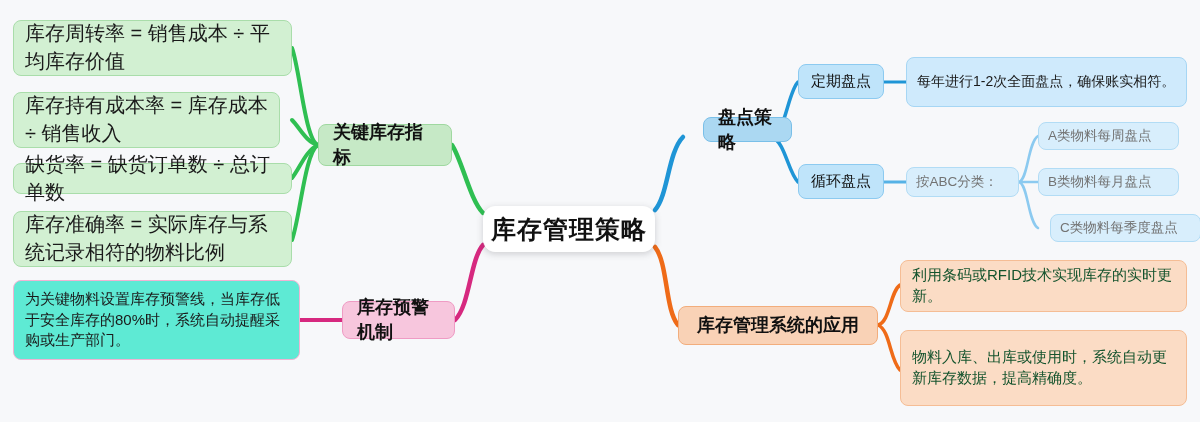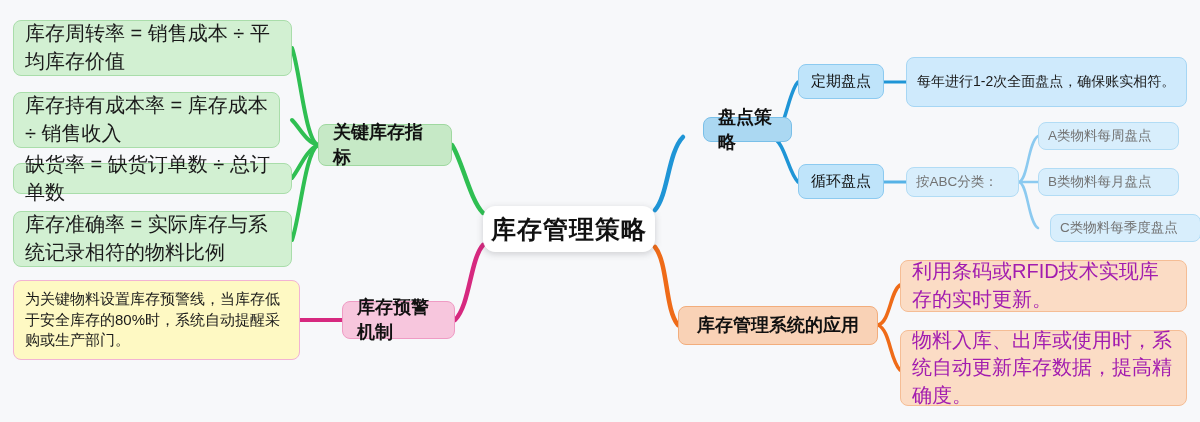--- a/index.html
+++ b/index.html
@@ -72,21 +72,21 @@
   .node.pink-main {
     background: #f7c6dd;
     border-color: #ef9bc4;
     font-size: 18px;
     font-weight: bold;
     color: #111111;
     padding: 0 14px;
     justify-content: center;
   }
   .node.pink-leaf {
-    background: #fef9c3;
+    background: #5eead4;
     border-color: #f2b3d3;
     font-size: 15px;
     color: #1a1a1a;
     padding: 7px 11px;
   }
   
   .node.blue-main {
     background: #abd8f2;
     border-color: #79bfe8;
     font-size: 18px;
@@ -124,22 +124,22 @@
     border-color: #f2ad7c;
     font-size: 18px;
     font-weight: bold;
     color: #111111;
     padding: 0 14px;
     justify-content: center;
   }
   .node.orange-leaf {
     background: #fbdcc5;
     border-color: #f5bd95;
-    font-size: 20px;
-    color: #a21caf;
+    font-size: 15px;
+    color: #14532d;
     padding: 7px 11px;
   }
 </style>
 </head>
 <body style="background: rgb(247, 248, 250);">
 
 <div id="mindmap">
 
   <svg id="links" viewBox="0 0 1200 422" xmlns="http://www.w3.org/2000/svg">
 

